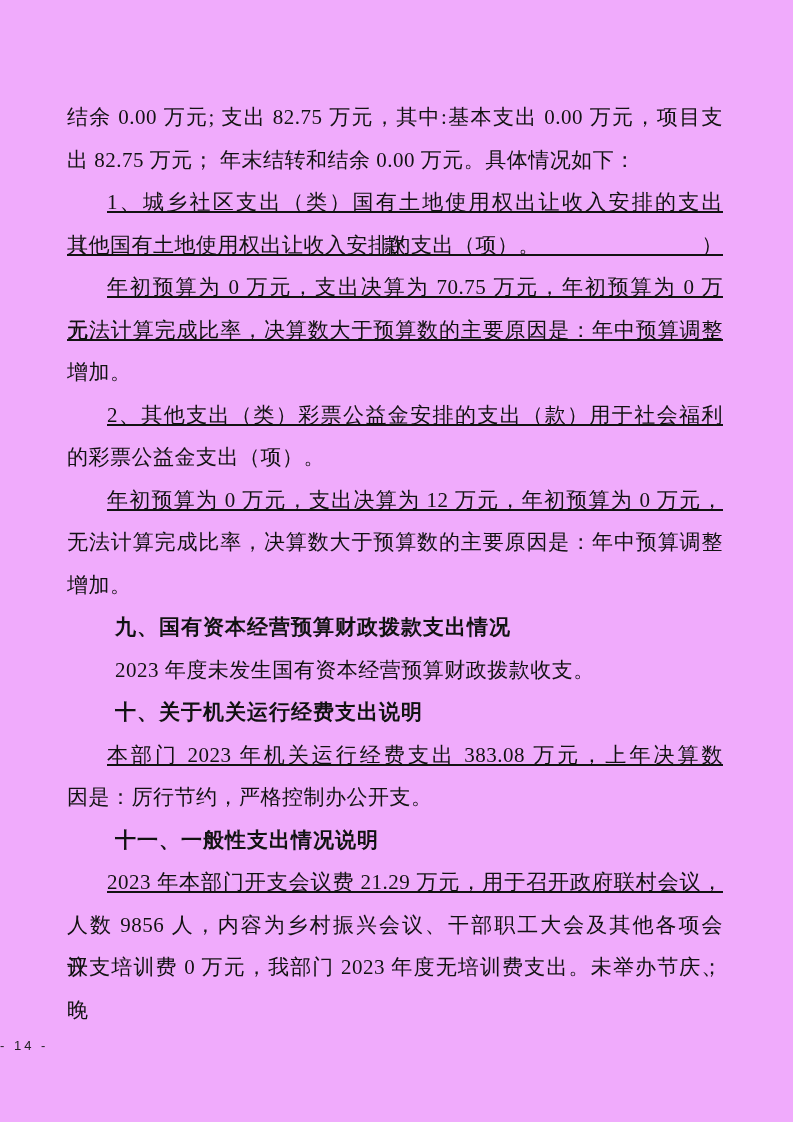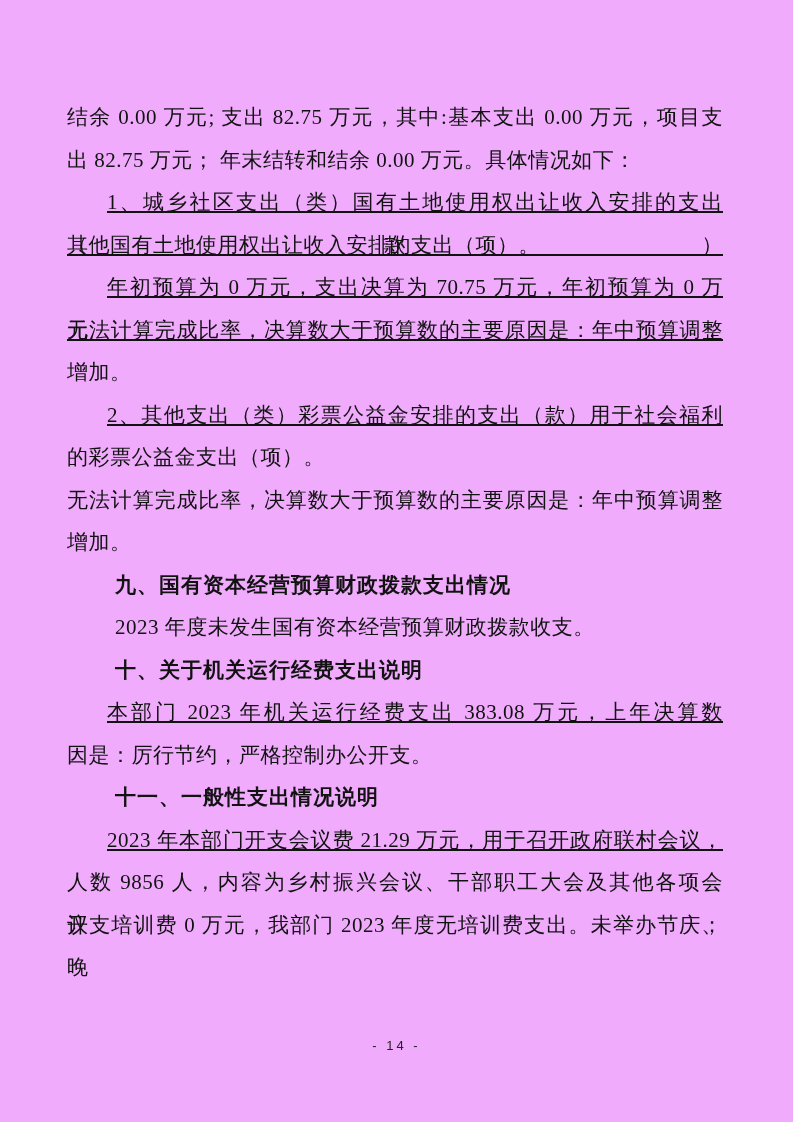--- a/index.html
+++ b/index.html
@@ -42,41 +42,41 @@
   .heading {
     font-family: "Liberation Sans", "DejaVu Sans", sans-serif;
     font-weight: bold;
     letter-spacing: 1px;
   }
   .footer {
     position: absolute;
     left: 0;
     top: 1038px;
     width: 793px;
-    text-align: center;
     font-family: "Liberation Sans", "DejaVu Sans", sans-serif;
     font-size: 13px;
     color: #222222;
     letter-spacing: 3px;
   }
 </style>
 </head>
 <body>
 
 <div class="page">
   <div class="content">
     <div class="line j">结余 0.00 万元; 支出 82.75 万元，其中:基本支出 0.00 万元，项目支</div>
     <div class="line">出 82.75 万元； 年末结转和结余 0.00 万元。具体情况如下：</div>
     <div class="line j ind">1、城乡社区支出（类）国有土地使用权出让收入安排的支出（款）</div>
     <div class="line">其他国有土地使用权出让收入安排的支出（项）。</div>
     <div class="line j ind">年初预算为 0 万元，支出决算为 70.75 万元，年初预算为 0 万元，</div>
     <div class="line j">无法计算完成比率，决算数大于预算数的主要原因是：年中预算调整</div>
     <div class="line">增加。</div>
     <div class="line j ind">2、其他支出（类）彩票公益金安排的支出（款）用于社会福利</div>
     <div class="line">的彩票公益金支出（项）。</div>
+    <div class="line j ind">年初预算为 0 万元，支出决算为 12 万元，年初预算为 0 万元，</div>
     <div class="line j">无法计算完成比率，决算数大于预算数的主要原因是：年中预算调整</div>
     <div class="line">增加。</div>
     <div class="line heading ind-h">九、国有资本经营预算财政拨款支出情况</div>
     <div class="line ind-h">2023 年度未发生国有资本经营预算财政拨款收支。</div>
     <div class="line heading ind-h">十、关于机关运行经费支出说明</div>
     <div class="line j ind">本部门 2023 年机关运行经费支出 383.08 万元，上年决算数</div>
     <div class="line">因是：厉行节约，严格控制办公开支。</div>
     <div class="line heading ind-h">十一、一般性支出情况说明</div>
     <div class="line j ind">2023 年本部门开支会议费 21.29 万元，用于召开政府联村会议，</div>
     <div class="line j">人数 9856 人，内容为乡村振兴会议、干部职工大会及其他各项会议；</div>

